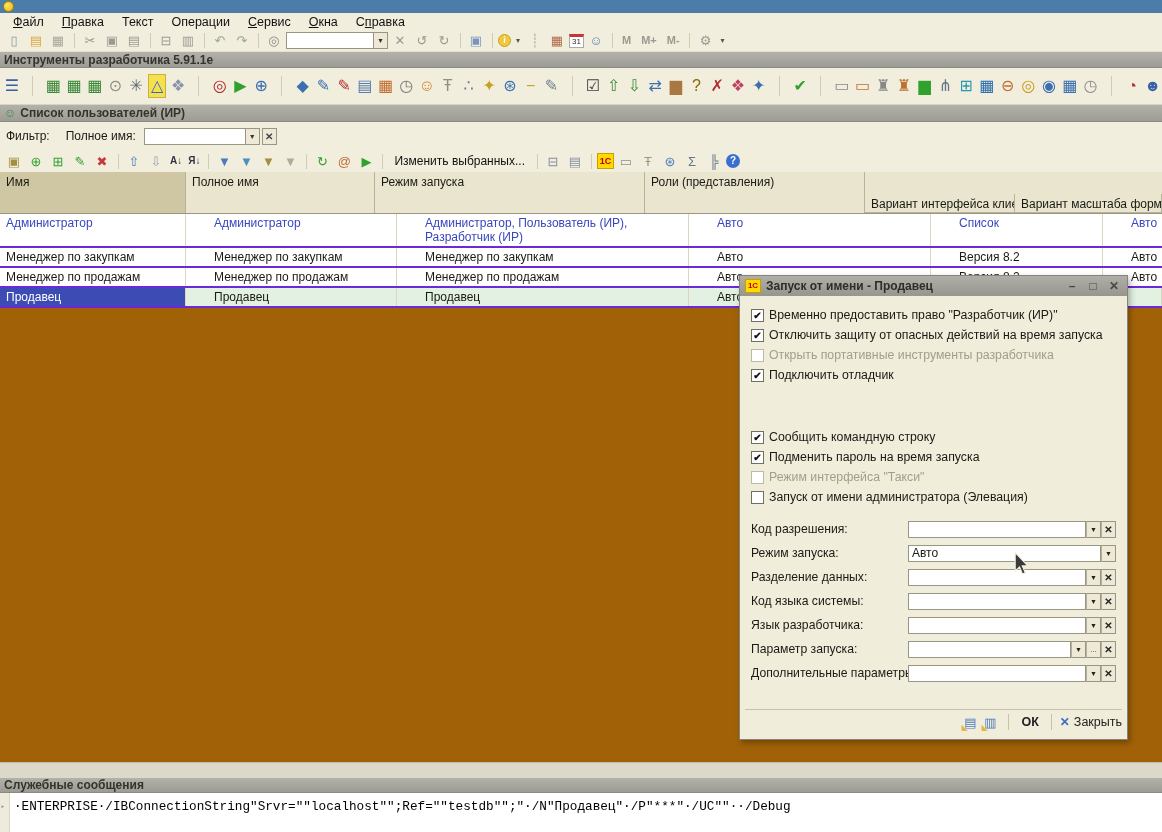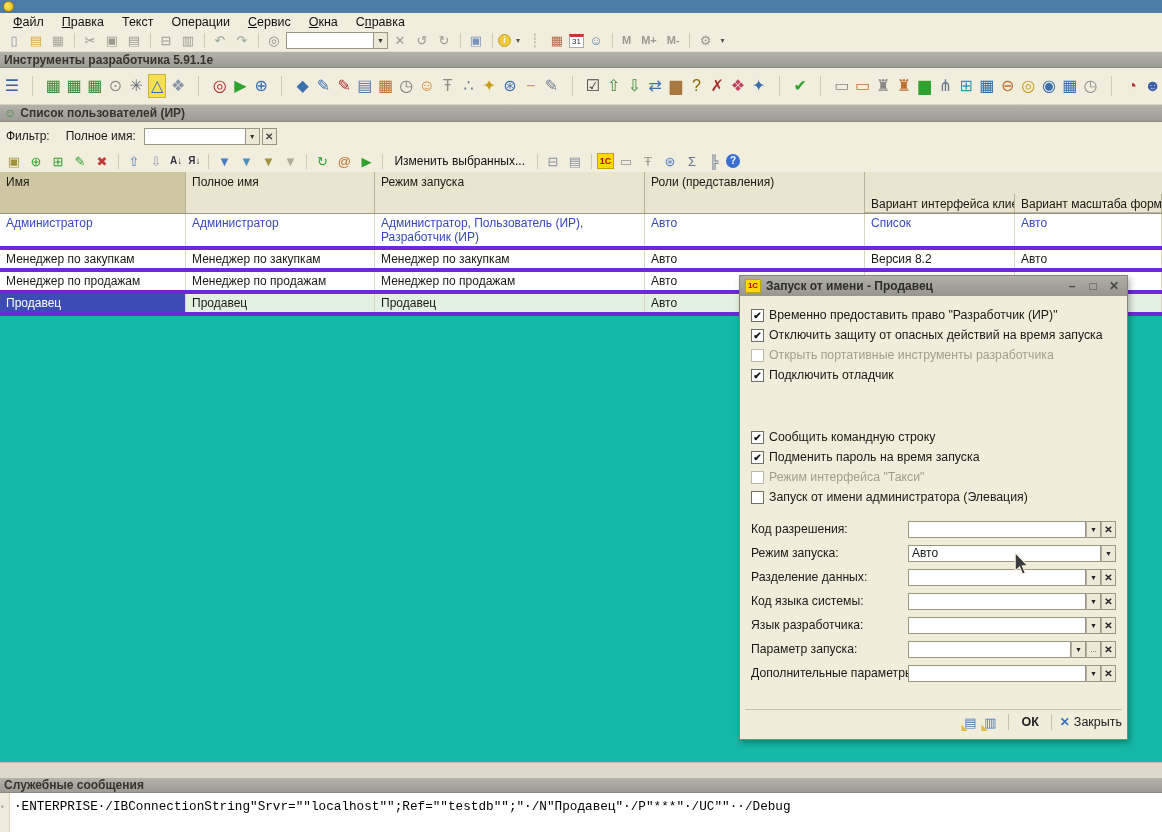--- a/index.html
+++ b/index.html
@@ -44,27 +44,27 @@
   #devbar { position:absolute; left:0; top:68px; width:1162px; height:37px; display:flex; align-items:center; gap:3px; padding-left:3px; overflow:hidden; border-bottom:1px solid #D8D4C2; }
   #devbar .ico { width:23px; height:24px; font-size:16px; }
   #devbar .ico.sep::before { height:20px; }
   
   #filterbar { position:absolute; left:0; top:122px; width:1162px; height:28px; display:flex; align-items:center; padding-left:6px; }
   .flt-label { font-size:12px; margin-right:8px; }
   
   #listbar { position:absolute; left:0; top:150px; width:1162px; height:22px; display:flex; align-items:center; gap:2px; padding-left:4px; }
   .txtbtn { font-size:12px; padding:0 6px; height:19px; display:flex; align-items:center; color:#111; cursor:default; }
   
-  #table { position:absolute; left:0; top:172px; width:1162px; height:590px; background:#14b8a6; overflow:hidden; }
+  #table { position:absolute; left:0; top:172px; width:1162px; height:590px; background:#a16207; overflow:hidden; }
   .thead { display:grid; grid-template-columns:186px 189px 270px 220px 150px 1fr; grid-template-rows:22px 19px; border-bottom:1px solid #9A9684; background:#EAE5CE; }
   .hc { border-right:1px solid #B7B29A; border-bottom:1px solid #B7B29A; padding:3px 6px 0 6px; font-size:12px; white-space:nowrap; overflow:hidden; }
   .hc.span2 { grid-row:1/3; border-bottom:none; }
   .hc.name { background:#CFC7A3; }
   .hc.grp { grid-column:5/7; }
-  .tr { display:grid; grid-template-columns:186px 189px 270px 220px 150px 1fr; border-bottom:4px solid #6d28d9; background:#fff; }
+  .tr { display:grid; grid-template-columns:186px 189px 270px 220px 150px 1fr; border-bottom:2px solid #6d28d9; background:#fff;gap:22px; }
   .td { padding:2px 6px; border-right:1px solid #DAD6C2; min-height:18px; font-size:12px; line-height:14px; }
   .tr.r-blue .td { color:#3847BE; }
   .tr.r-sel { background:#E2F1E2; }
   .tr.r-sel .td:first-child { background:#3C4CB4; color:#fff; }
   
   #splitter { position:absolute; left:0; top:762px; width:1162px; height:16px; background:#DCD8CA; border-top:1px solid #C2BEAC; }
   #msgs { position:absolute; left:0; top:793px; width:1162px; height:39px; background:#fff; }
   #msgs .gutter { position:absolute; left:0; top:0; width:10px; height:39px; background:#EFEBDC; border-right:1px solid #DAD6C2; }
   #msgs .marker { position:absolute; left:1px; top:7px; font-size:9px; color:#888; }
   #msgs .line { position:absolute; left:14px; top:6px; font-family:"Liberation Mono", monospace; font-size:12.7px; color:#000; white-space:nowrap; }

